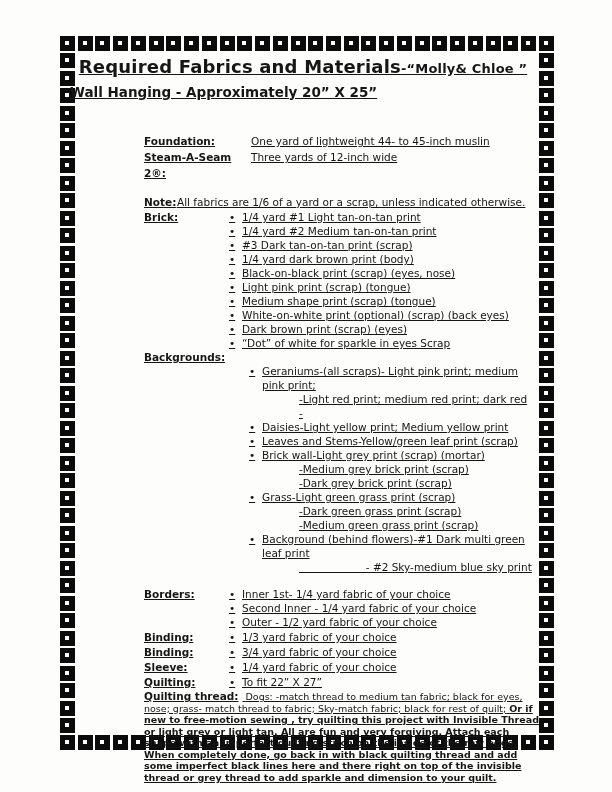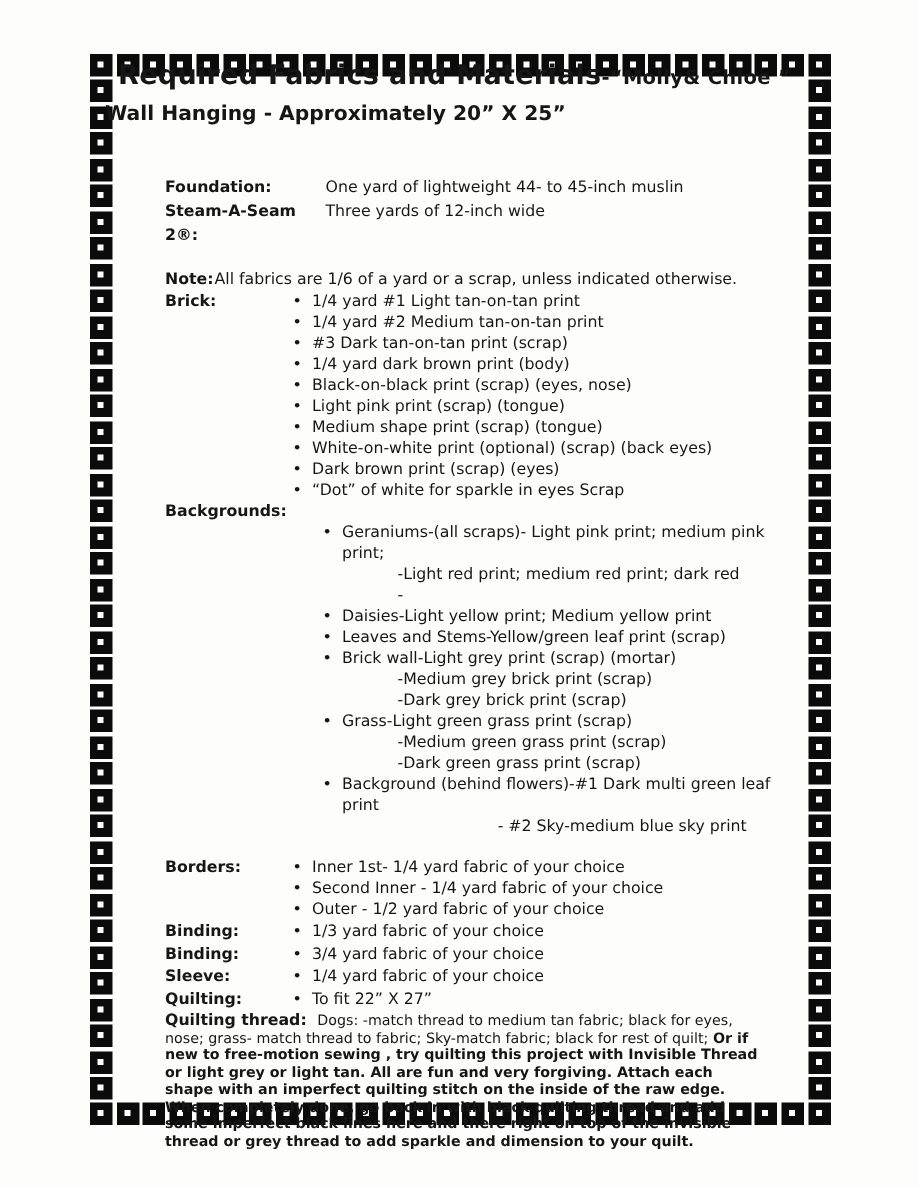--- a/index.html
+++ b/index.html
@@ -19,27 +19,27 @@
   .frame { position:absolute; left:60px; top:36px; width:494px; height:714px; }
   .b-row { position:absolute; left:0; right:0; height:15px; display:flex; justify-content:space-between; }
   .b-row.top { top:0; }
   .b-row.bottom { bottom:0; }
   .b-col { position:absolute; top:17px; bottom:17px; width:15px; display:flex; flex-direction:column; justify-content:space-between; }
   .b-col.left { left:0; }
   .b-col.right { right:0; }
   .bsq { width:15px; height:15px; background:#0b0b0b; position:relative; flex:0 0 auto; }
   .bsq::after { content:""; position:absolute; left:5px; top:5px; width:4px; height:4px; background:#fff; }
 
-  .content { position:absolute; left:70px; top:40px; width:466px; }
+  .content { position:absolute; left:70px; top:56px; width:466px;text-decoration:underline; }
 
   h1 { text-align:center; font-size:18px; font-weight:700; letter-spacing:0.2px; white-space:nowrap; }
   h1 .title-suffix { font-size:13px; }
   h2 { text-align:left; font-size:13.5px; font-weight:700; margin-top:7px; }
 
-  .main { margin-top:33px; margin-left:40px; font-size:10.5px; }
+  .main { margin-top:33px; margin-left:74px; font-size:10.5px; }
 
   .mat-row { display:flex; line-height:16px; }
   .lbl { font-weight:700; }
   .mat-lbl { width:107px; flex:0 0 auto; }
 
   .note-row { display:flex; margin-top:14px; line-height:14px; }
   .note-lbl { width:33px; flex:0 0 auto; }
 
   .row { display:flex; margin-top:1px; }
   .col-lbl { width:85px; flex:0 0 auto; line-height:14px; }
@@ -312,22 +312,22 @@
                 <div class="sub">-Medium grey brick print (scrap)</div>
                 <div class="sub">-Dark grey brick print (scrap)</div>
               </div>
           </div>
             <div class="bg-group">
             <div class="li">
               <span class="blt">•</span>
               <span>Grass-Light green grass print (scrap)</span>
             </div>
             <div>
+                <div class="sub">-Dark green grass print (scrap)</div>
                 <div class="sub">-Medium green grass print (scrap)</div>
-                <div class="sub">-Dark green grass print (scrap)</div>
               </div>
           </div>
             <div class="bg-group">
             <div class="li">
               <span class="blt">•</span>
               <span>Background (behind flowers)-#1 Dark multi green leaf print</span>
             </div>
             <div>
                 <div class="sub">                    - #2 Sky-medium blue sky print</div>
               </div>

